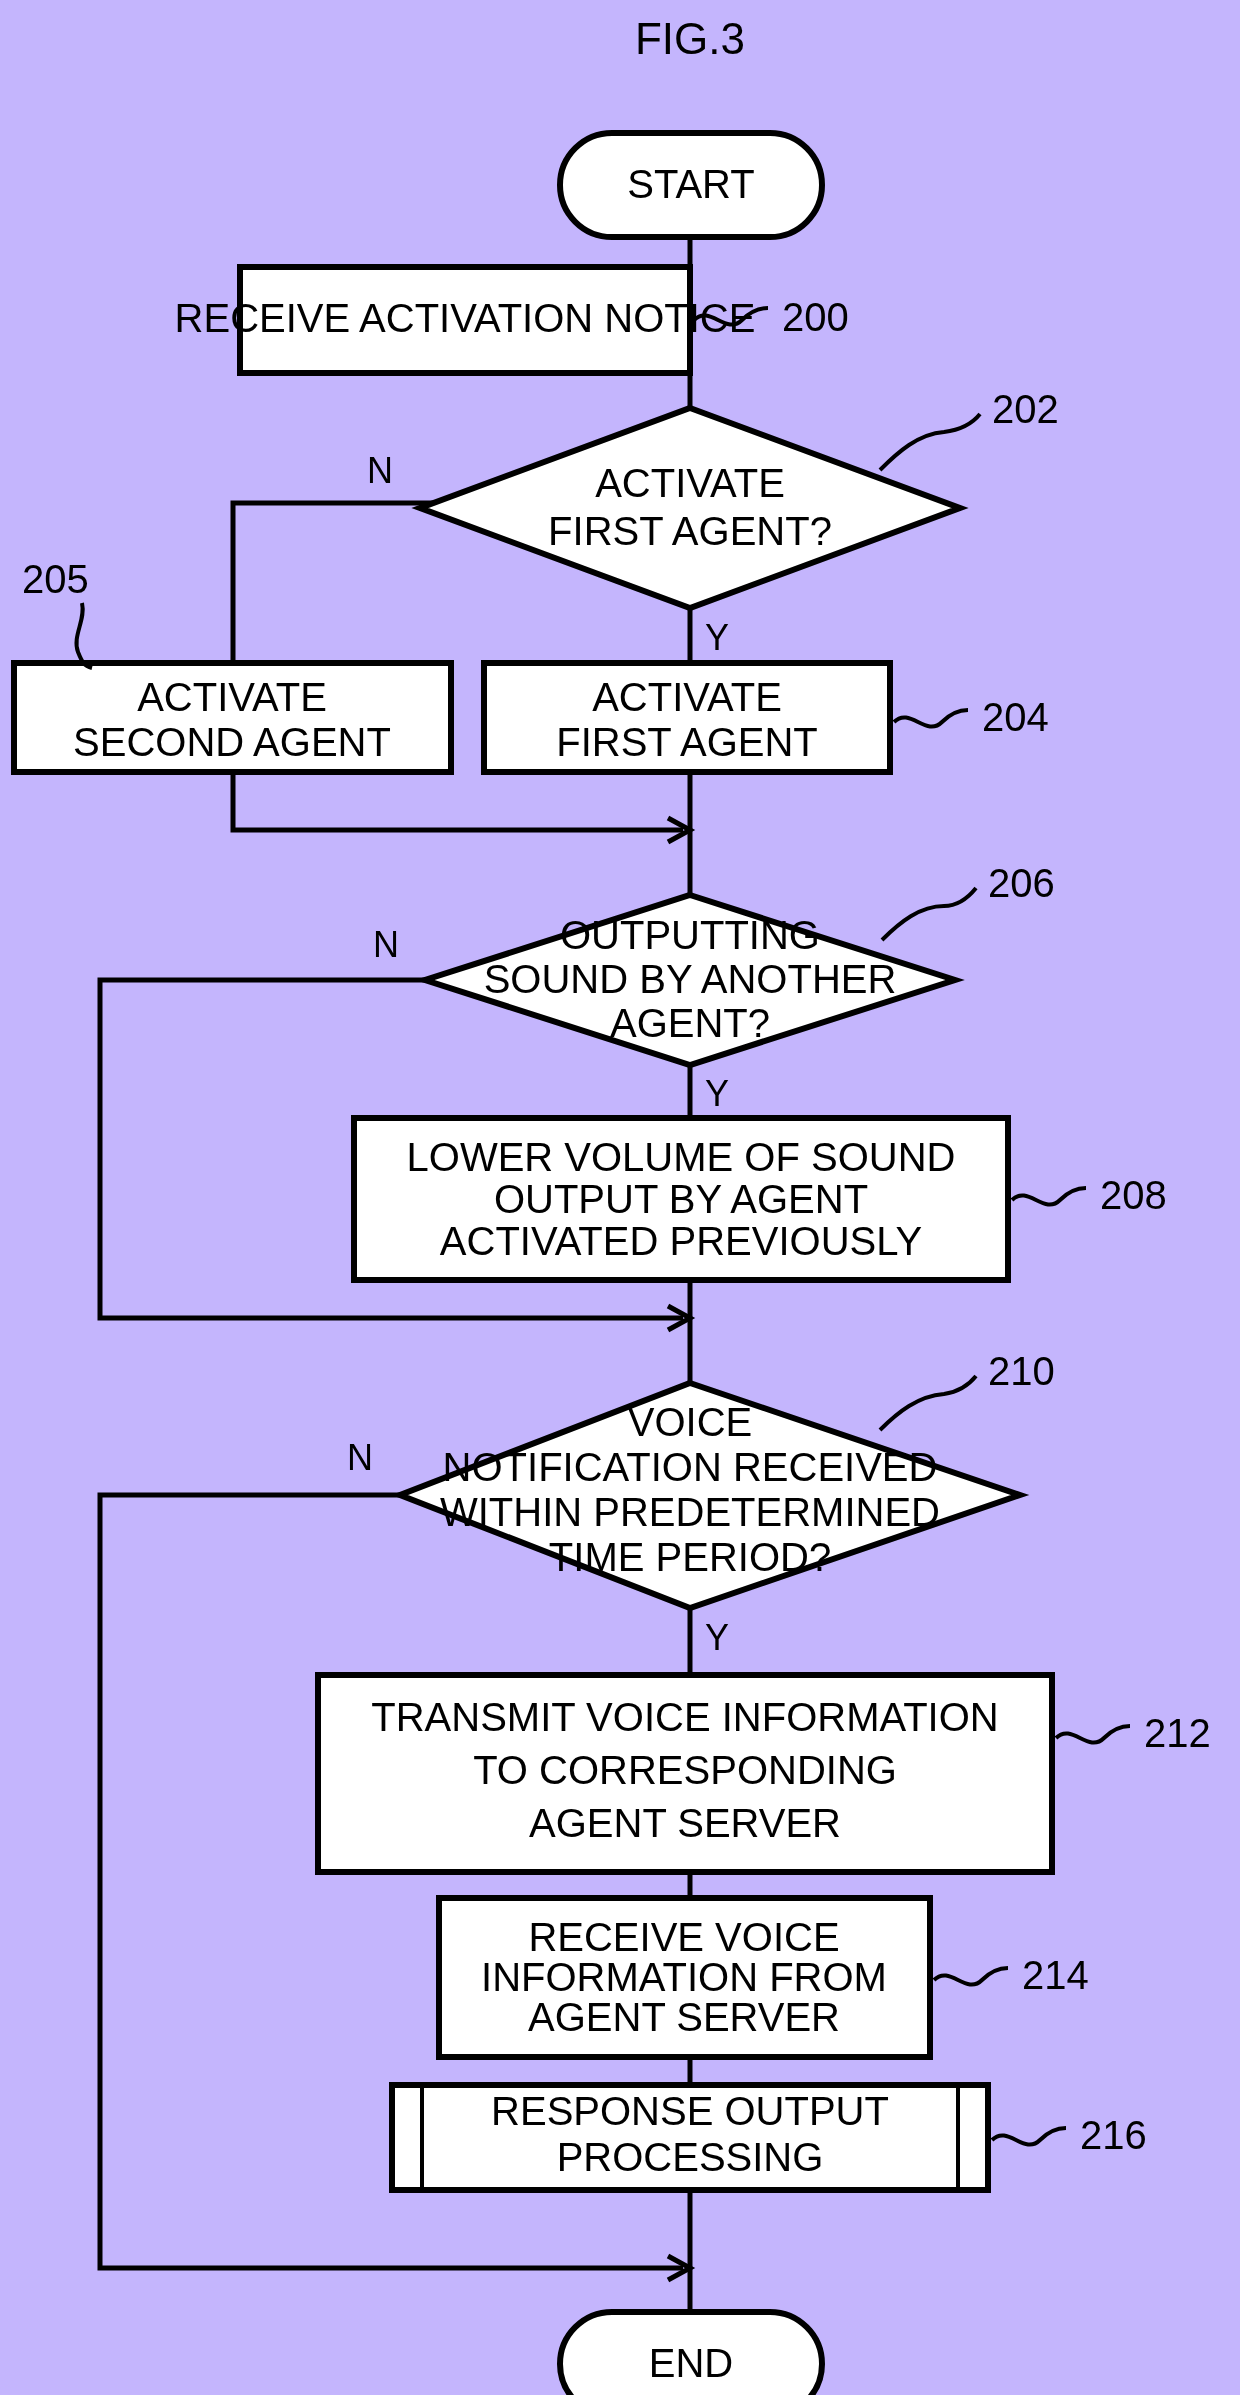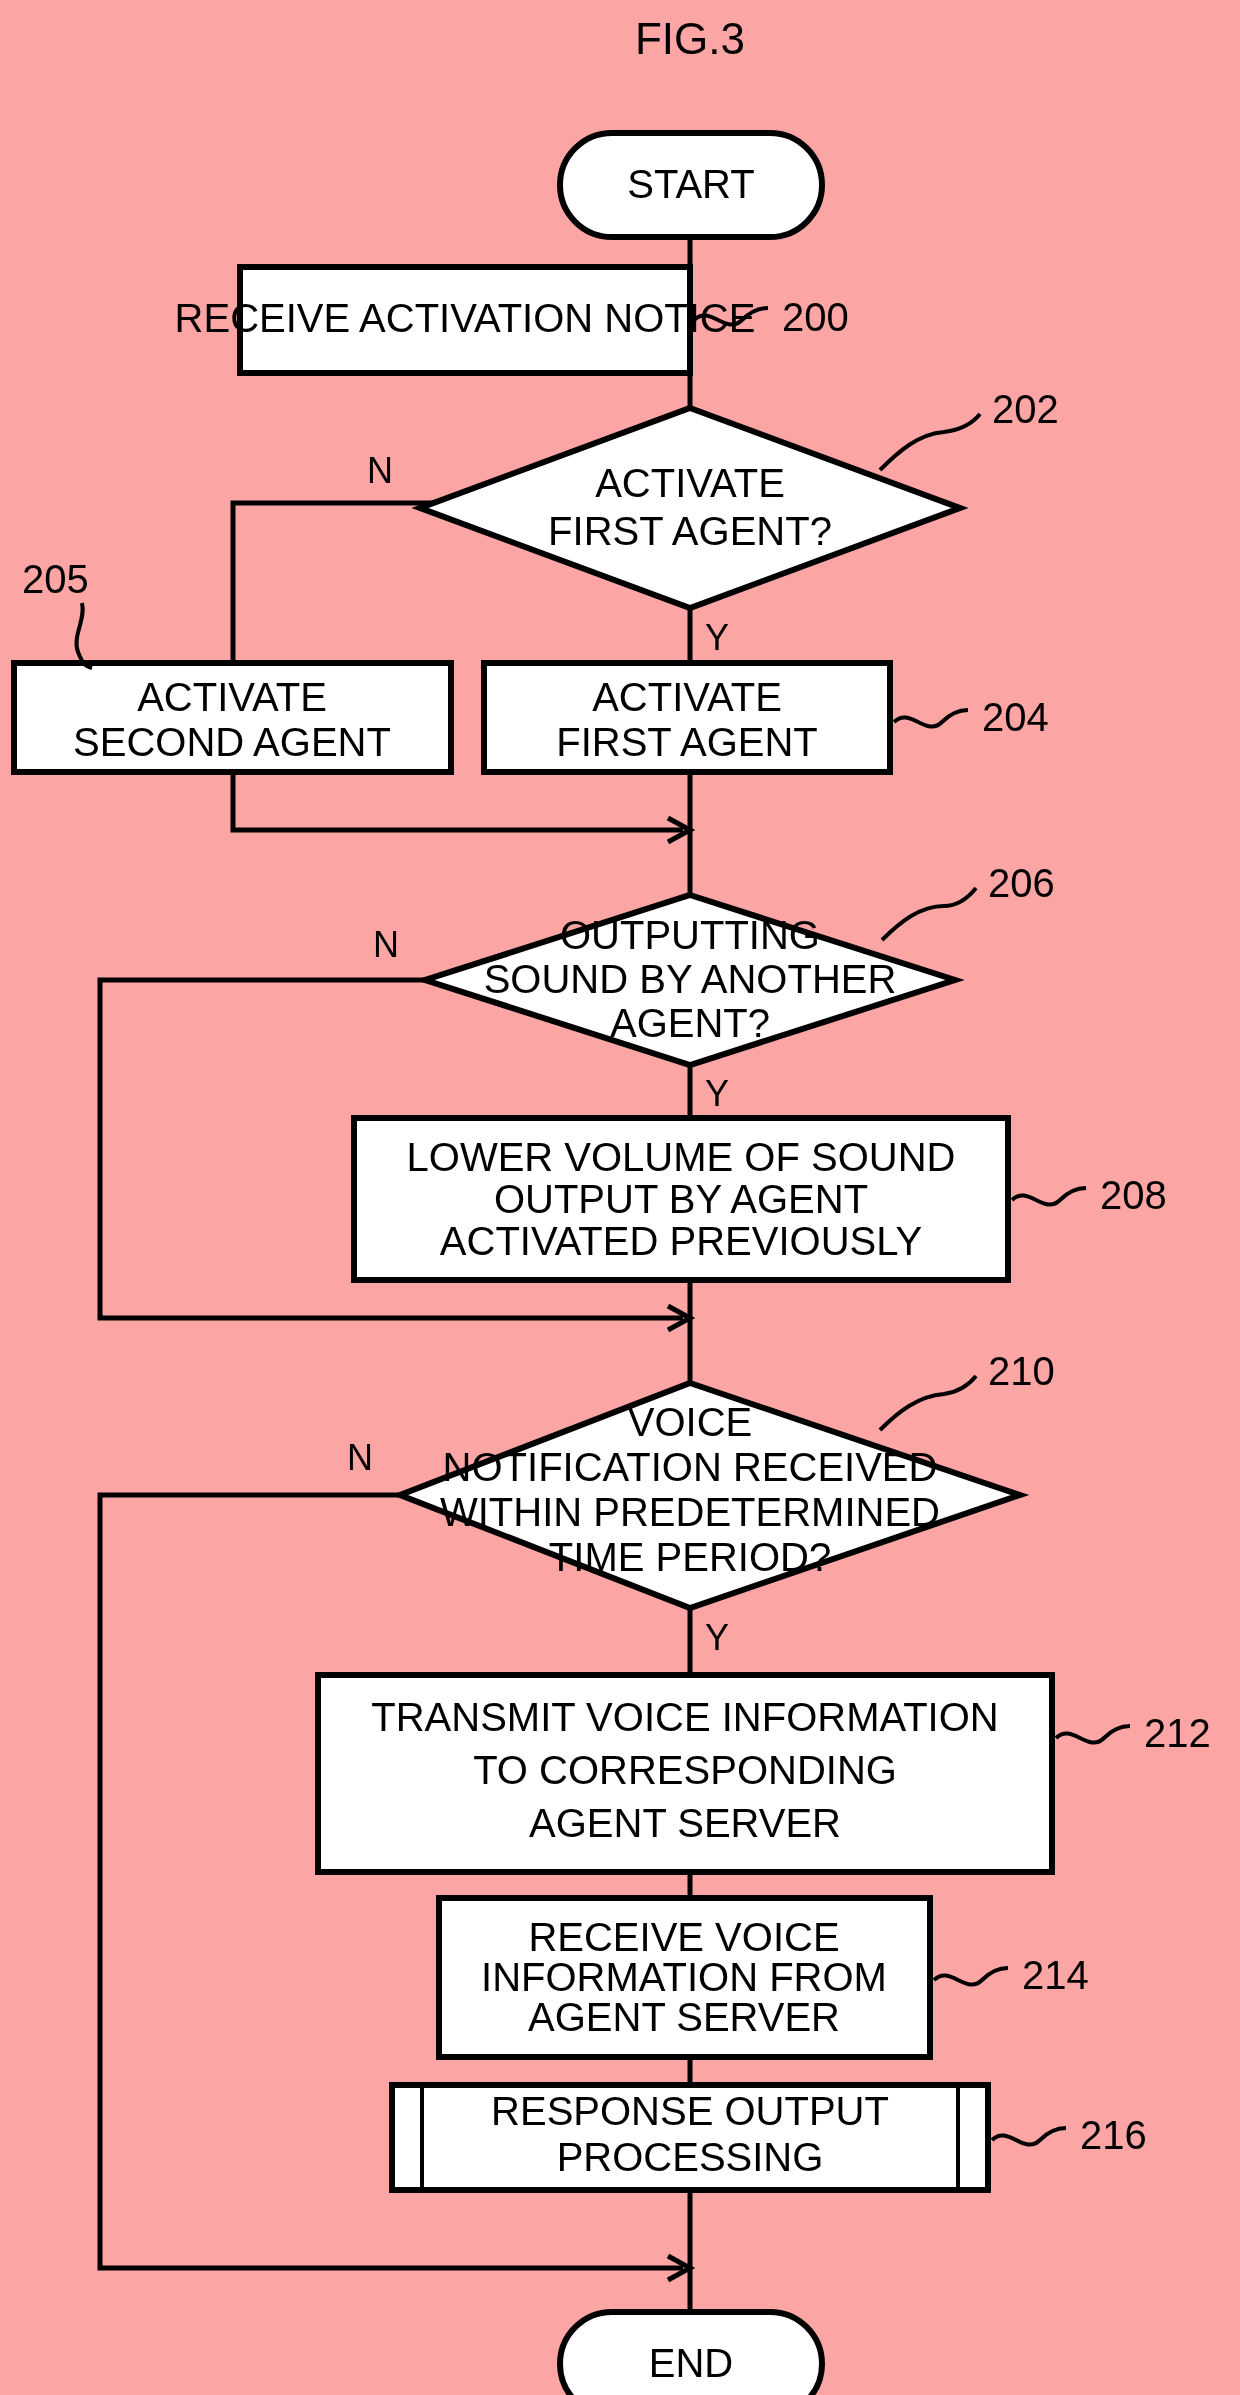--- a/index.html
+++ b/index.html
@@ -7,21 +7,21 @@
     padding: 0;
     background: #ffffff;
   }
   body {
     font-family: "Liberation Sans", sans-serif;
   }
   #figure-root {
     position: relative;
     width: 1240px;
     height: 2395px;
-    background: #fca5a5;
+    background: #c4b5fd;
     overflow: hidden;
   }
   svg.flow {
     display: block;
     width: 1240px;
     height: 2395px;
   }
   .shape {
     fill: #ffffff;
     stroke: #000000;

